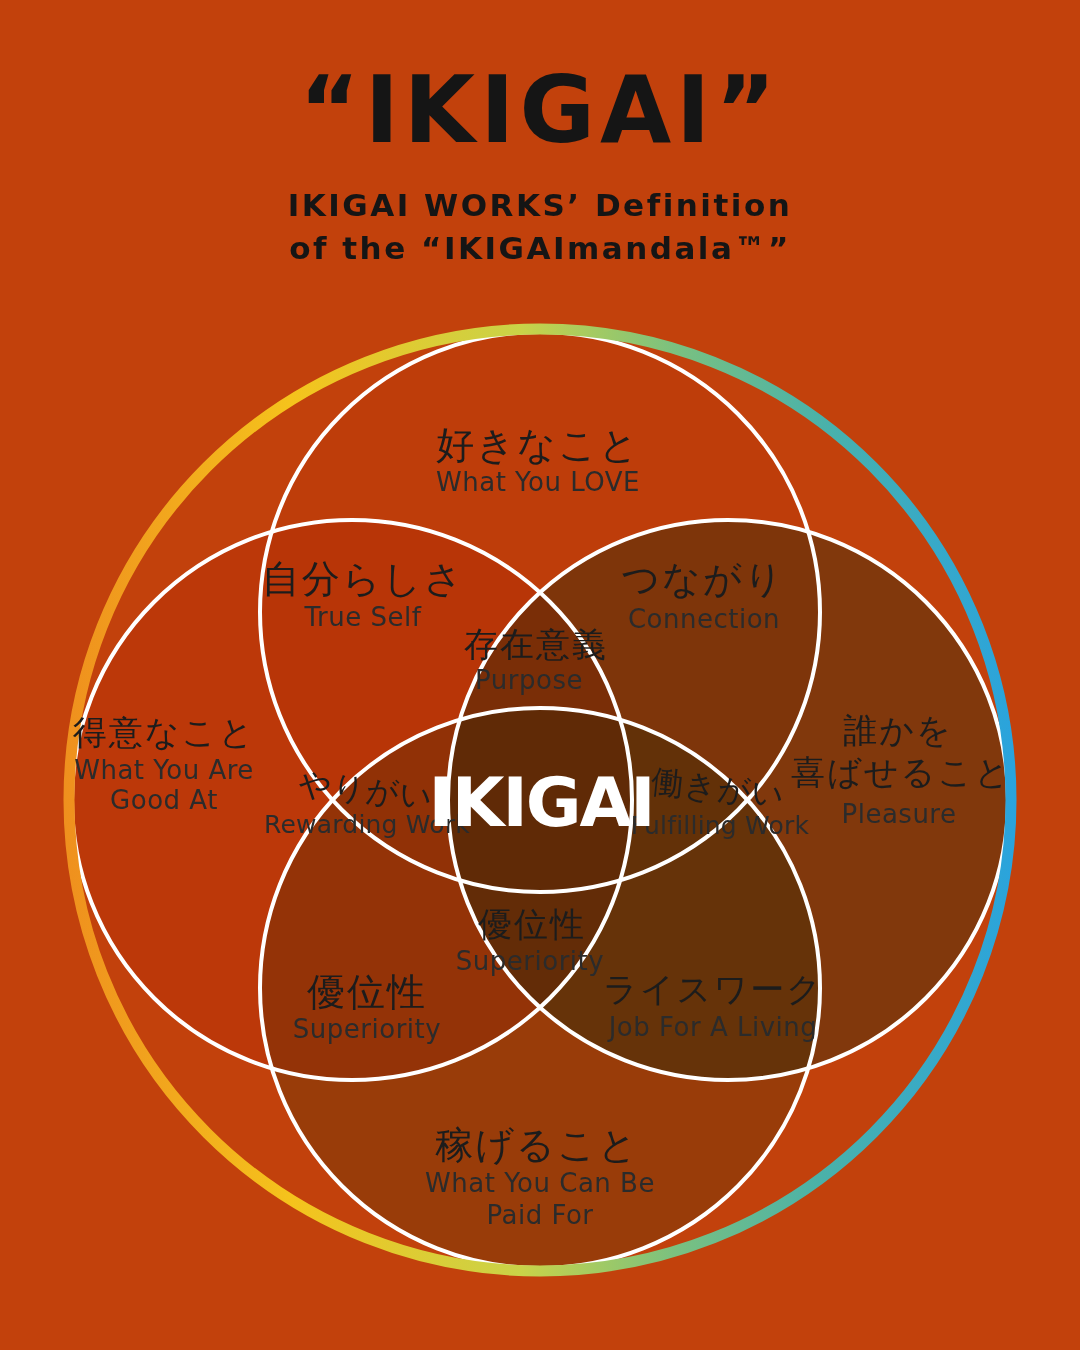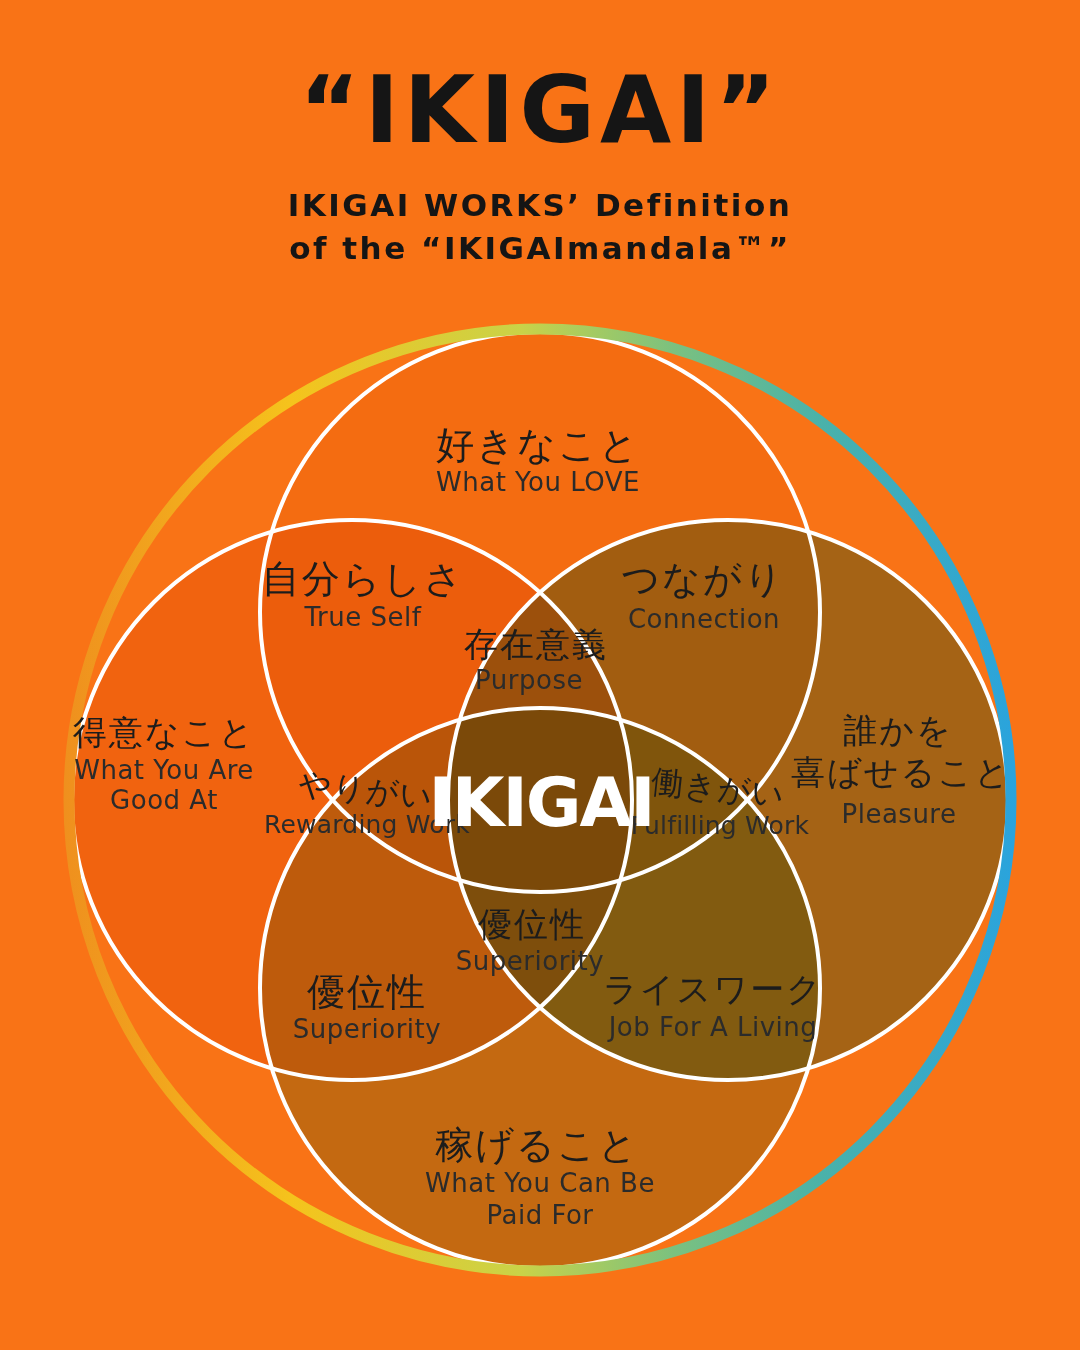--- a/index.html
+++ b/index.html
@@ -1,20 +1,20 @@
 <!DOCTYPE html>
 <html><head>
 <meta charset="utf-8">
 <style>
   html, body { margin: 0; padding: 0; background: #ffffff; }
   .page {
     position: relative;
     width: 1080px;
     height: 1350px;
-    background: #f97316;
+    background: #c2410c;
     overflow: hidden;
   }
   svg { display: block; }
   text {
     font-family: "DejaVu Sans", "Liberation Sans", sans-serif;
   }
   .title   { font-size: 92px; font-weight: 700; letter-spacing: 5px; }
   .subtitle{ font-size: 31px; font-weight: 700; letter-spacing: 2.5px; }
   .jp-lg { font-size: 38px; letter-spacing: 2px; }
   .jp-md { font-size: 34px; letter-spacing: 2px; }

